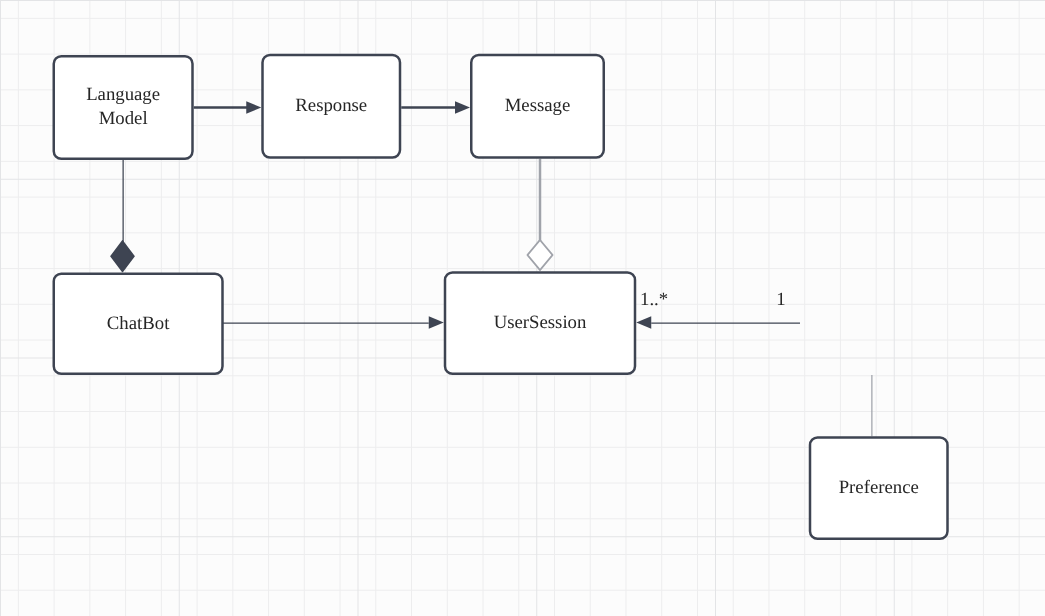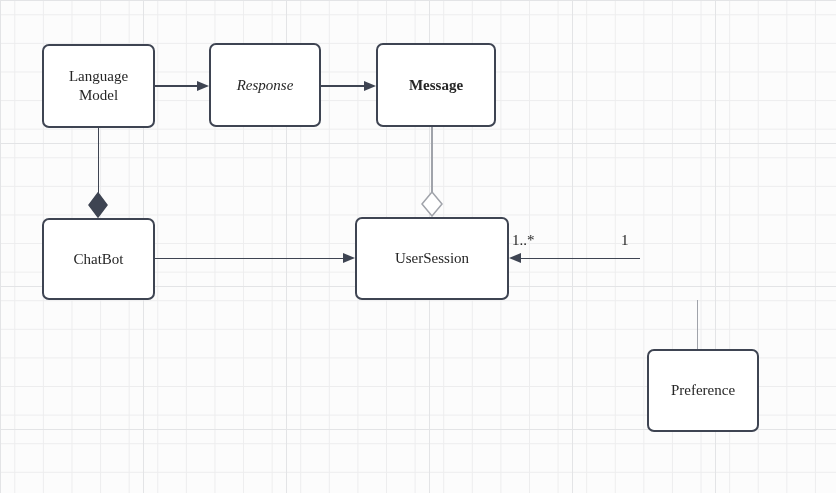--- a/index.html
+++ b/index.html
@@ -88,29 +88,29 @@
   <div class="arrow left" style="left:509px;top:253px;"></div>
   <span class="mult" style="left:512px;top:232px;">1..*</span>
   <span class="mult" style="left:621px;top:232px;">1</span>
 
   <div class="edge v gray" style="left:696.5px;top:300px;height:49px;"></div>
 
   <div class="node" style="left:42px;top:44px;width:113px;height:84px;">
     <span class="node-label narrow">Language Model</span>
   </div>
 
-  <div class="node" style="left:209px;top:43px;width:112px;height:84px;font-style:italic;">
+  <div class="node" style="left:209px;top:43px;width:112px;height:84px;">
     <span class="node-label">Response</span>
   </div>
 
-  <div class="node" style="left:376px;top:43px;width:120px;height:84px;font-weight:bold;">
+  <div class="node" style="left:376px;top:43px;width:108px;height:84px;">
     <span class="node-label">Message</span>
   </div>
 
-  <div class="node" style="left:42px;top:218px;width:113px;height:82px;text-align:center;">
+  <div class="node" style="left:42px;top:218px;width:137px;height:82px;text-align:center;">
     <span class="node-label">ChatBot</span>
   </div>
 
   <div class="node" style="left:355px;top:217px;width:154px;height:83px;font-family:Liberation Serif, serif;">
     <span class="node-label">UserSession</span>
   </div>
 
 
   <div class="node" style="left:647px;top:349px;width:112px;height:83px;">
     <span class="node-label">Preference</span>

